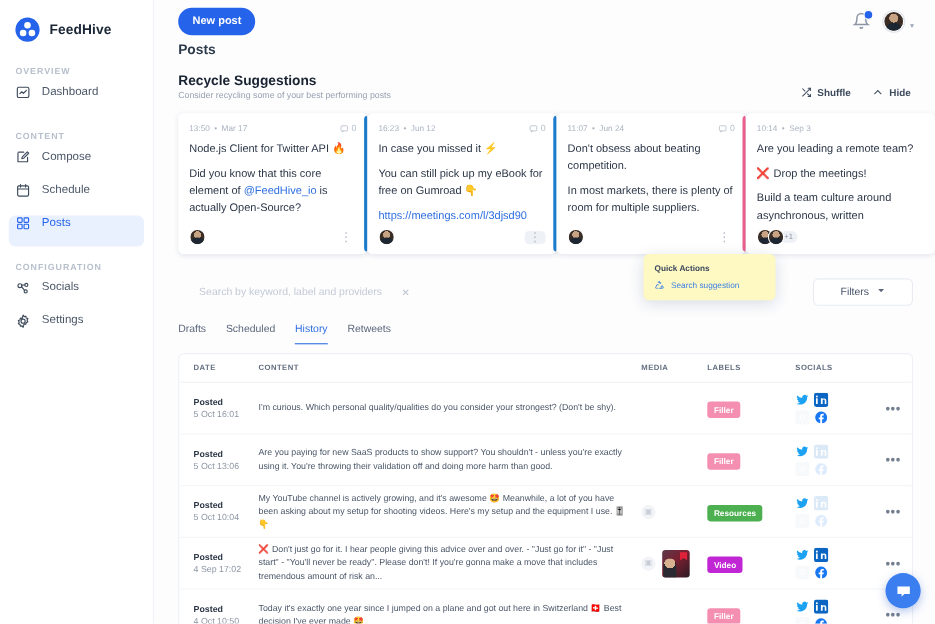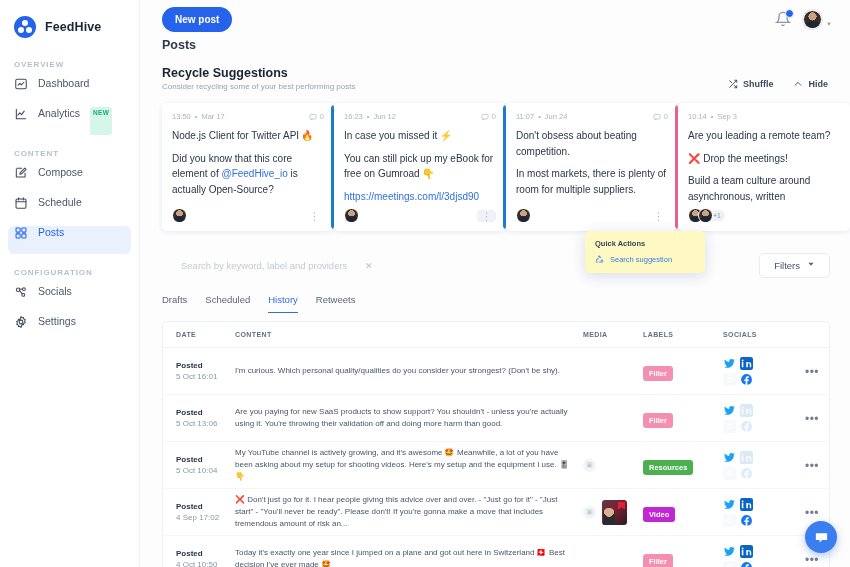--- a/index.html
+++ b/index.html
@@ -123,21 +123,21 @@
   .search-row { display: flex; align-items: center; padding: 22px 20px 0 22px; }
   .search-box { display: flex; align-items: center; gap: 8px; flex: 1; }
   .search-input {
     border: none; outline: none; background: transparent;
     font-size: 9.5px; color: #3a4656; width: 180px; font-family: "Liberation Sans", sans-serif;
   }
   .search-input::placeholder { color: #c3cad4; }
   .clear-x { font-size: 9px; color: #b9c1cc; cursor: pointer; margin-left: -4px; }
   .filters-btn {
     display: flex; align-items: flex-start; gap: 7px; font-size: 9.5px; color: #47536a;
-    background: #fff; border: 1px solid #e8ecf2; border-radius: 5px; padding: 6px 14px; cursor: pointer;
+    background: #fff; border: 1px solid #e8ecf2; border-radius: 5px; padding: 6px 24px; cursor: pointer;
   }
 
   
   .tabs { display: flex; gap: 18px; padding: 16px 22px 0 22px; }
   .tab { font-size: 9.5px; color: #5b667a; padding-bottom: 7px; cursor: pointer; }
   .tab.active { color: #2f6fe0; border-bottom: 1.5px solid #2f6fe0; }
 
   
   .table-wrap { margin: 8px 20px 0 22px; background: #fff; border: 1px solid #edf0f5; border-radius: 5px; overflow: hidden; }
   .thead { display: flex; align-items: center; height: 26px; font-size: 7px; font-weight: 700; color: #636f81; letter-spacing: .4px; border-bottom: 1px solid #f0f2f6; }
@@ -198,28 +198,20 @@
     </div>
     <div id="nav-root">
         <div class="nav-section">OVERVIEW</div>
         <div class="nav-item">
           <svg class="ic" viewBox="0 0 24 24" fill="none" stroke="#3f4b5c" stroke-width="1.8" stroke-linecap="round" stroke-linejoin="round">
             <rect x="3" y="4" width="18" height="16" rx="2.5"></rect>
             <path d="M7 14l3-3 2.5 2.5L17 9"></path>
           </svg>
           <span class="lb">Dashboard</span>
         </div>
-        <div class="nav-item">
-          <svg class="ic" viewBox="0 0 24 24" fill="none" stroke="#3f4b5c" stroke-width="1.8" stroke-linecap="round" stroke-linejoin="round">
-            <path d="M4 4v16h16"></path>
-            <path d="M6.5 14l3.5-4 3 3 4.5-6"></path>
-          </svg>
-          <span class="lb">Analytics</span>
-          <span class="badge-new">NEW</span>
-        </div>
         <div class="nav-section">CONTENT</div>
         <div class="nav-item">
           <svg class="ic" viewBox="0 0 24 24" fill="none" stroke="#3f4b5c" stroke-width="1.8" stroke-linecap="round" stroke-linejoin="round">
             <path d="M5 4h8"></path>
             <path d="M4 5v14h15V12"></path>
             <path d="M18.5 3.5l2.2 2.2L13 13.4l-3 .8.8-3z"></path>
           </svg>
           <span class="lb">Compose</span>
         </div>
         <div class="nav-item">
@@ -484,21 +476,21 @@
               </div>
             </div>
             <div class="c-act"><span class="dots">•••</span></div>
           </div>
           <div class="trow">
             <div class="c-date">
               <div class="st">Posted</div>
               <div class="dt">5 Oct 13:06</div>
             </div>
             <div class="c-content">
-              <div class="content-txt">Are you paying for new SaaS products to show support? You shouldn't - unless you're actually using it. You're throwing their validation off and doing more harm than good.</div>
+              <div class="content-txt">Are you paying for new SaaS products to show support? You shouldn't - unless you're exactly using it. You're throwing their validation off and doing more harm than good.</div>
             </div>
             <div class="c-media"></div>
             <div class="c-labels"><span class="chip" style="background:#f48fb1">Filler</span></div>
             <div class="c-socials">
               <div class="socials-grid">
                 <span class="s-ic">
                   <svg width="13" height="13" viewBox="0 0 24 24">
                     <path d="M22 5.9c-.7.3-1.5.6-2.4.7.9-.5 1.5-1.3 1.8-2.3-.8.5-1.7.8-2.6 1A4.1 4.1 0 0 0 11.6 9 11.7 11.7 0 0 1 3.2 4.7a4.1 4.1 0 0 0 1.3 5.5c-.7 0-1.3-.2-1.9-.5a4.1 4.1 0 0 0 3.3 4c-.6.2-1.2.2-1.8.1a4.1 4.1 0 0 0 3.8 2.9A8.3 8.3 0 0 1 2 18.4 11.7 11.7 0 0 0 8.3 20c7.5 0 11.6-6.3 11.6-11.7v-.5c.8-.6 1.5-1.3 2.1-2z" fill="#1da1f2"></path>
                   </svg>
                 </span>

